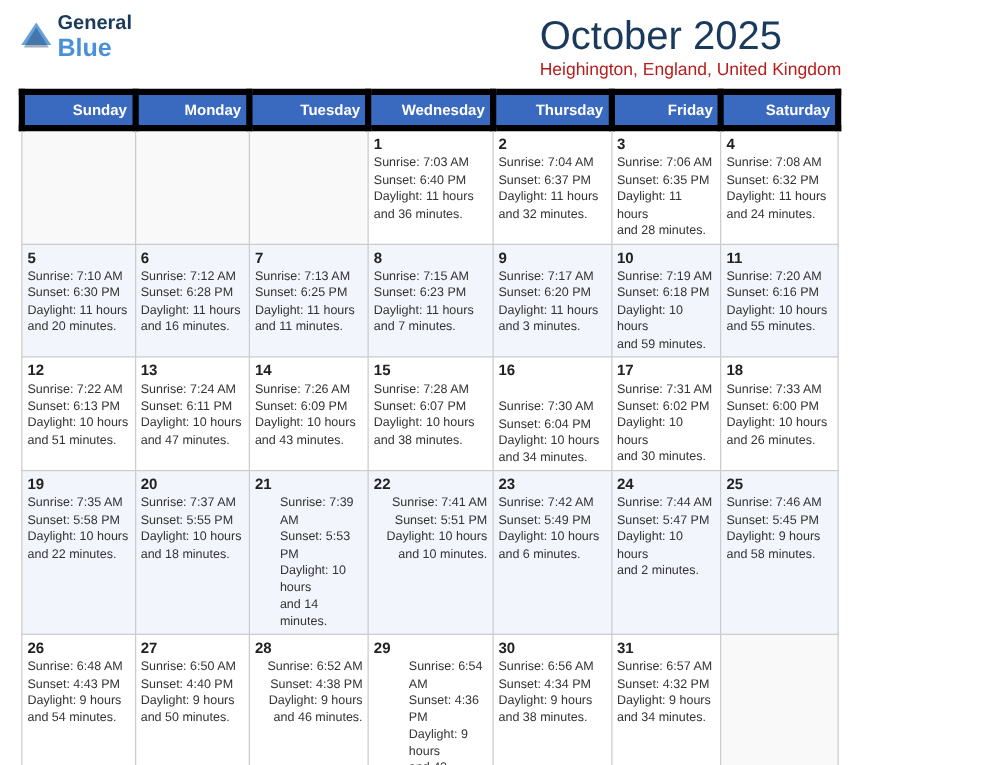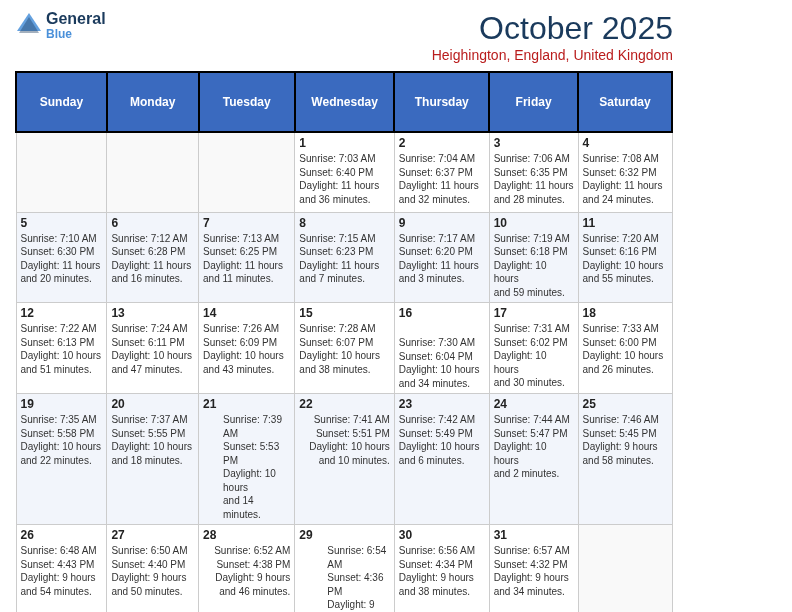--- a/index.html
+++ b/index.html
@@ -25,44 +25,44 @@
     .logo {
       display: flex;
       align-items: center;
     }
     .logo-icon {
       width: 28px;
       height: 28px;
       margin-right: 3px;
     }
     .title-area {
-      text-align: right;
+      text-align: left;
     }
     .month-title {
       font-size: 32px;
       color: #1a3a5c;
       font-weight: normal;
     }
     .location {
       font-size: 14px;
       color: #b91c1c;
     }
     .calendar {
       width: 100%;
       border-collapse: collapse;
       font-size: 10px;
     }
     .calendar th {
       background: #3a6abf;
       color: #fff;
-      padding: 22px 4px;
-      text-align: center;
+      padding: 5px 4px;
+      text-align: right;
       font-size: 12px;
       font-weight: bold;
-      border: 2px solid #000000;
+      border: 5px solid #000000;
     }
     .calendar td {
       border: 1px solid #ccc;
       vertical-align: top;
       padding: 3px 4px;
       width: 113px;
       height: 80px;
     }
     .calendar td.empty {
       background: #f9f9f9;
@@ -88,21 +88,21 @@
   <div class="header">
     <div class="logo">
       <svg class="logo-icon" viewBox="0 0 28 28">
         <polygon points="14,2 26,20 2,20" fill="#4a90d9" opacity="0.85"></polygon>
         <polygon points="14,6 24,22 4,22" fill="#1a3a5c" opacity="0.4"></polygon>
       </svg>
       <div>
         <div style="font-size:16px;font-weight:bold;color:#1a3a5c;line-height:1.1;">
           <span style="color:#1a3a5c;">General</span>
         </div>
-        <div style="font-size:12px;font-weight:bold;color:#4a90d9;line-height:1.1;">Blue</div>
+        <div style="font-size:20px;font-weight:bold;color:#4a90d9;line-height:1.1;">Blue</div>
       </div>
     </div>
     <div class="title-area">
       <div class="month-title">October 2025</div>
       <div class="location">Heighington, England, United Kingdom</div>
     </div>
   </div>
 
   <table class="calendar" id="cal-table">
     <thead>

